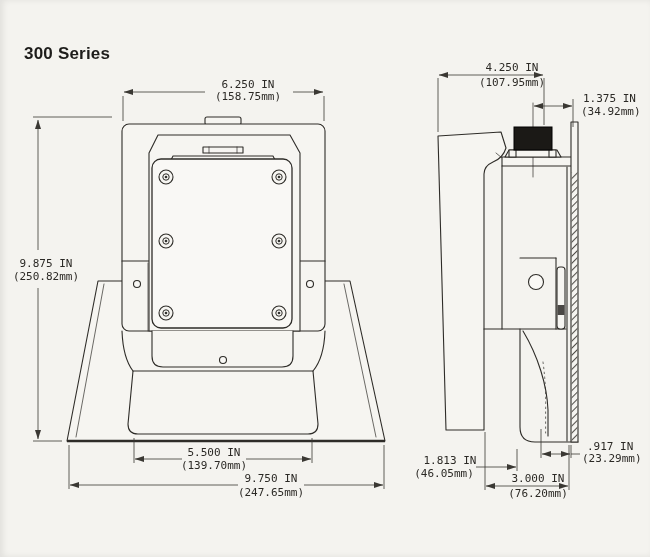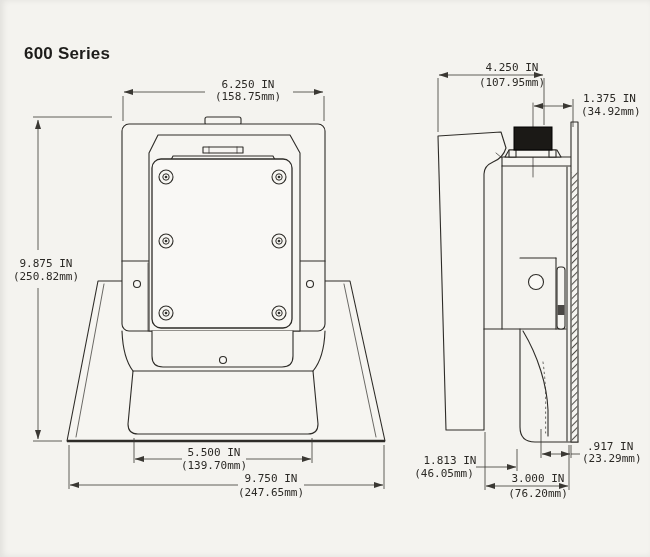--- a/index.html
+++ b/index.html
@@ -13,21 +13,21 @@
   .draw{stroke:#2e2c28;fill:none;stroke-width:1.1;stroke-linecap:round;stroke-linejoin:round;}
   .fillp{fill:#f6f5f1;}
   .fillw{fill:#f9f8f5;}
   .dimln{stroke:#3a3833;fill:none;stroke-width:0.8;}
   .thin{stroke-width:0.7;}
 </style>
 </head>
 <body>
 
 <div class="page">
-  <div class="title">600 Series</div>
+  <div class="title">300 Series</div>
 
   <svg width="650" height="557" viewBox="0 0 650 557">
     <defs>
       <marker id="arr" markerWidth="10" markerHeight="8" refX="9.3" refY="4" orient="auto" markerUnits="userSpaceOnUse">
         <path d="M0,0.9 L9.5,4 L0,7.1 Z" fill="#3a3833"></path>
       </marker>
       <pattern id="louv" width="12" height="4.6" patternUnits="userSpaceOnUse">
         <line x1="0" y1="0.5" x2="12" y2="0.5" stroke="#45433f" stroke-width="1"></line>
       </pattern>
       <pattern id="hatch" width="5" height="5" patternUnits="userSpaceOnUse" patternTransform="rotate(45)">

